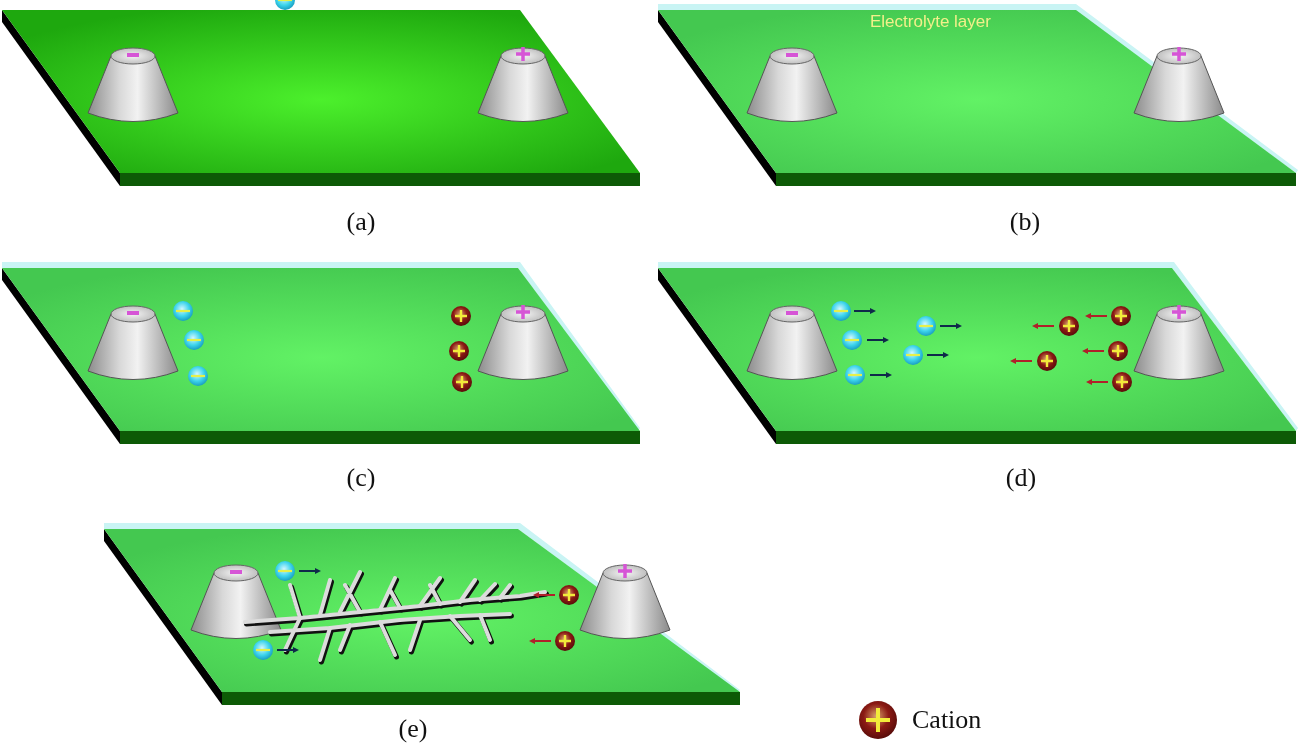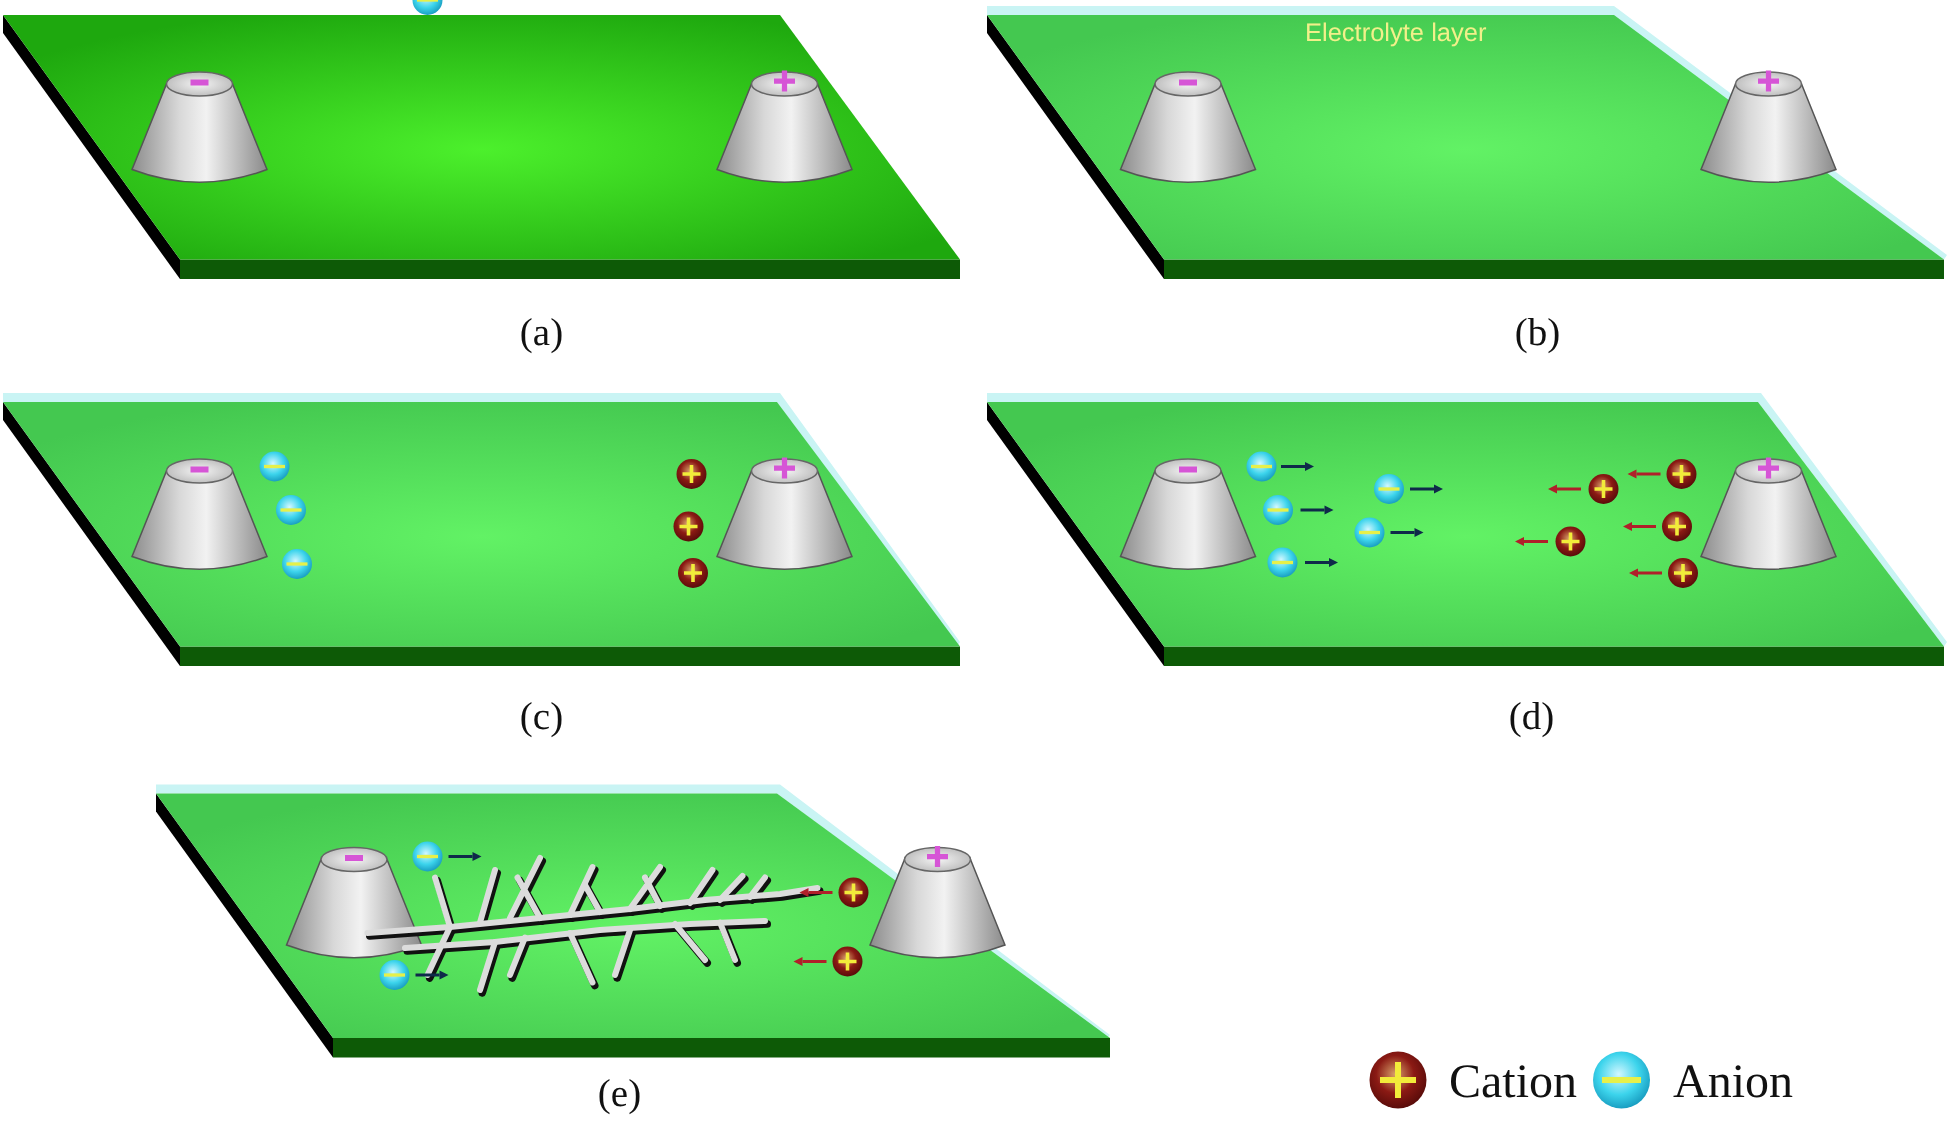--- a/index.html
+++ b/index.html
@@ -1,19 +1,19 @@
 <!DOCTYPE html>
 <html><head>
 <meta charset="utf-8">
 <style>
   html,body{margin:0;padding:0;background:#fff;}
   body{width:1299px;height:750px;position:relative;overflow:hidden;font-family:"Liberation Serif",serif;}
   .panel{position:absolute;left:0;top:0;}
   .caption{position:absolute;font-family:"Liberation Serif",serif;font-size:26px;color:#111;transform:translateX(-50%);}
-  .legend{position:absolute;left:912px;top:700px;display:flex;align-items:center;font-family:"Liberation Serif",serif;font-size:32px;color:#111;}
+  .legend{position:absolute;left:858px;top:700px;display:flex;align-items:center;font-family:"Liberation Serif",serif;font-size:26px;color:#111;}
   .legend .item{display:flex;align-items:center;margin-right:10px;}
   .legend svg{margin-right:14px;}
 </style>
 </head>
 <body>
 
 <svg class="panel" width="1299" height="750" viewBox="0 0 1299 750" xmlns="http://www.w3.org/2000/svg">
   <defs>
     <radialGradient id="subA" cx="50%" cy="55%" r="60%">
       <stop offset="0%" stop-color="#4cf02c"></stop>
@@ -211,20 +211,13 @@
 <div class="caption" style="left:413px;top:714px;">(e)</div>
 
 <div class="legend">
   <div class="item">
     <svg width="40" height="40" viewBox="-20 -20 40 40">
         <circle r="19" fill="url(#cat)"></circle>
         <path d="M -12 0 H 12 M 0 -12 V 12" stroke="#f2ec3a" stroke-width="4"></path>
       </svg>
     <span>Cation</span>
   </div>
-  <div class="item">
-    <svg width="40" height="40" viewBox="-20 -20 40 40">
-        <circle r="19" fill="url(#an)"></circle>
-        <path d="M -13 0 H 13" stroke="#e6f04a" stroke-width="4"></path>
-      </svg>
-    <span>Anion</span>
-  </div>
 </div>
 
 </body></html>

